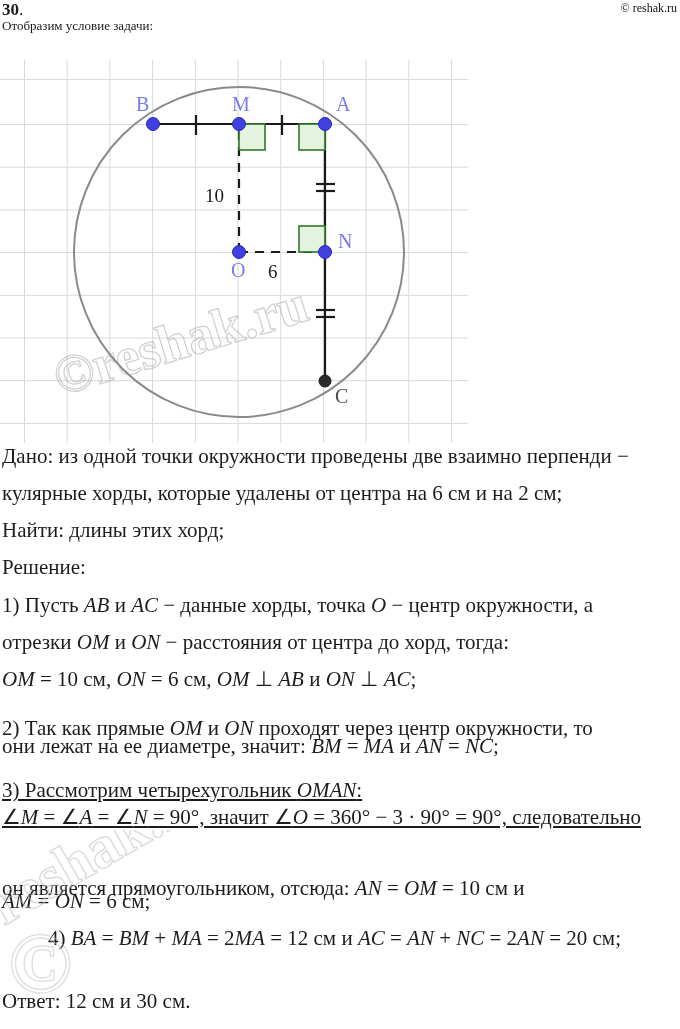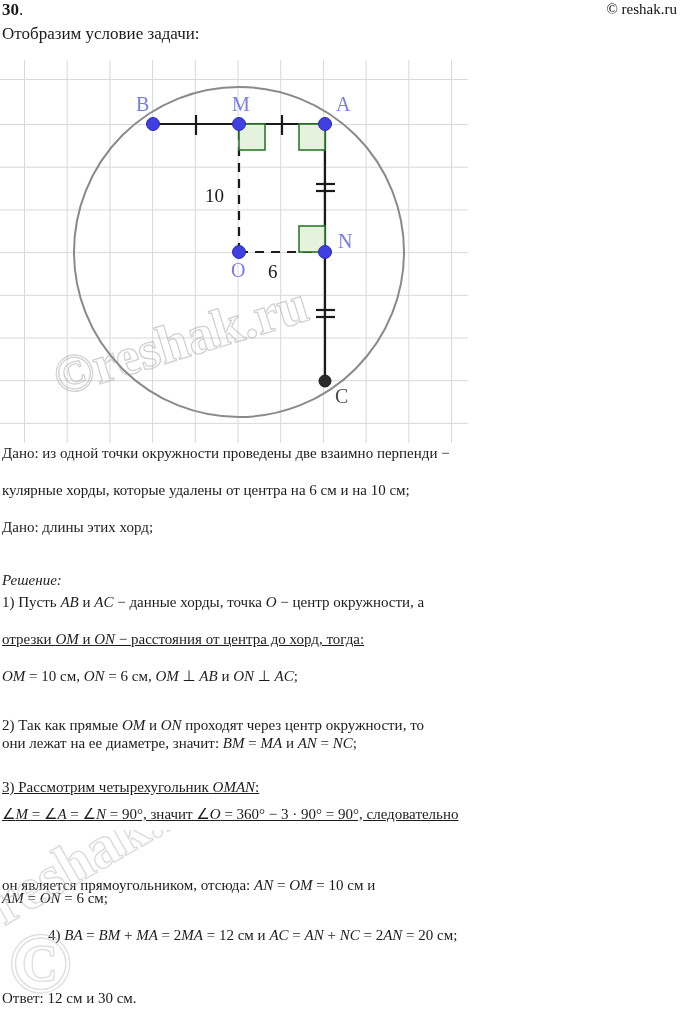--- a/index.html
+++ b/index.html
@@ -34,31 +34,31 @@
     letter-spacing: 0px;
   }
   #task-number .dot {
     font-weight: normal;
   }
   #watermark-credit {
     position: absolute;
     right: 3px;
     top: 1px;
     font-family: "Liberation Serif", serif;
-    font-size: 15px;
+    font-size: 12px;
     color: #111;
     white-space: nowrap;
   }
 
   
   #intro-line {
     position: absolute;
     left: 2px;
-    top: 24px;
-    font-size: 17px;
+    top: 18px;
+    font-size: 13px;
     font-family: "Liberation Serif", serif;
     white-space: nowrap;
   }
 
   
   #figure {
     position: absolute;
     left: 0px;
     top: 58px;
     width: 470px;
@@ -71,21 +71,21 @@
     position: absolute;
     left: 0px;
     top: 446px;
     width: 680px;
   }
   .tline {
     position: absolute;
     left: 2px;
     white-space: nowrap;
     font-family: "Liberation Serif", serif;
-    font-size: 15px;
+    font-size: 21px;
     line-height: 1;
     color: #1c1c1c;
   }
 
   
   .page-wm {
     position: absolute;
     pointer-events: none;
     opacity: 0.5;
   }
@@ -181,25 +181,25 @@
     <g font-family="Liberation Serif, serif" font-size="19" fill="#1a1a1a">
       <text x="205" y="144">10</text>
       <text x="268" y="220">6</text>
     </g>
 
   </svg>
 </div>
 
 <div id="solution">
     <div class="tline" style="top: 0px;">Дано:  из одной точки окружности проведены две взаимно перпенди −</div>
-    <div class="tline" style="top: 37px;">кулярные хорды, которые удалены от центра на 6 см и на 10 см;</div>
-    <div class="tline" style="top: 74px;">Дано:  длины этих хорд;</div>
-    <div class="tline" style="top: 127px; font-style: italic;">Решение:</div>
+    <div class="tline" style="top: 37px;">кулярные хорды, которые удалены от центра на 6 см и на 2 см;</div>
+    <div class="tline" style="top: 74px;">Найти:  длины этих хорд;</div>
+    <div class="tline" style="top: 111px;">Решение:</div>
     <div class="tline" style="top: 149px;">1) Пусть <i>AB</i> и <i>AC</i> − данные хорды, точка <i>O</i> − центр окружности, а</div>
-    <div class="tline" style="top: 186px; text-decoration: underline;">отрезки <i>OM</i> и <i>ON</i> − расстояния от центра до хорд, тогда:</div>
+    <div class="tline" style="top: 186px;">отрезки <i>OM</i> и <i>ON</i> − расстояния от центра до хорд, тогда:</div>
     <div class="tline" style="top: 223px;"><i>OM</i> = 10 см,  <i>ON</i> = 6 см,  <i>OM</i> ⊥ <i>AB</i>  и  <i>ON</i> ⊥ <i>AC</i>;</div>
     <div class="tline" style="top: 260px; margin-top: 12px;">2) Так как прямые <i>OM</i> и <i>ON</i> проходят через центр окружности, то</div>
     <div class="tline" style="top: 290px;">они лежат на ее диаметре, значит:  <i>BM</i> = <i>MA</i>  и  <i>AN</i> = <i>NC</i>;</div>
     <div class="tline" style="top: 334px; text-decoration: underline;">3) Рассмотрим четырехугольник <i>OMAN</i>:</div>
     <div class="tline" style="top: 361px; text-decoration: underline;">∠<i>M</i> = ∠<i>A</i> = ∠<i>N</i> = 90°, значит ∠<i>O</i> = 360° − 3 · 90° = 90°, следовательно</div>
     <div class="tline" style="top: 432px;">он является прямоугольником, отсюда:  <i>AN</i> = <i>OM</i> = 10 см  и</div>
     <div class="tline" style="top: 445px;"><i>AM</i> = <i>ON</i> = 6 см;</div>
     <div class="tline" style="top: 482px; margin-left: 46px;">4) <i>BA</i> = <i>BM</i> + <i>MA</i> = 2<i>MA</i> = 12 см  и  <i>AC</i> = <i>AN</i> + <i>NC</i> = 2<i>AN</i> = 20 см;</div>
     <div class="tline" style="top: 545px;">Ответ:  12 см  и  30 см.</div>
   </div>

